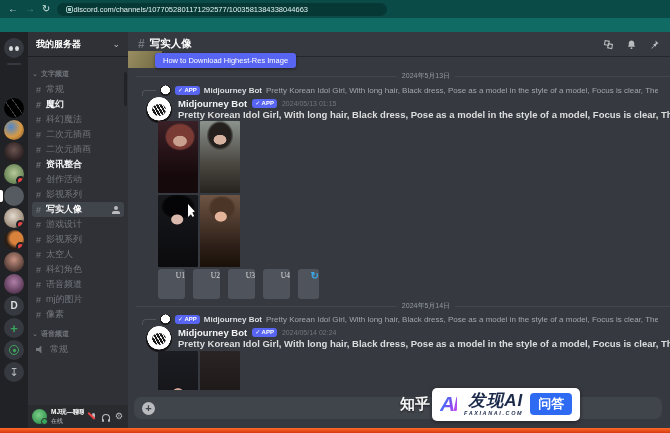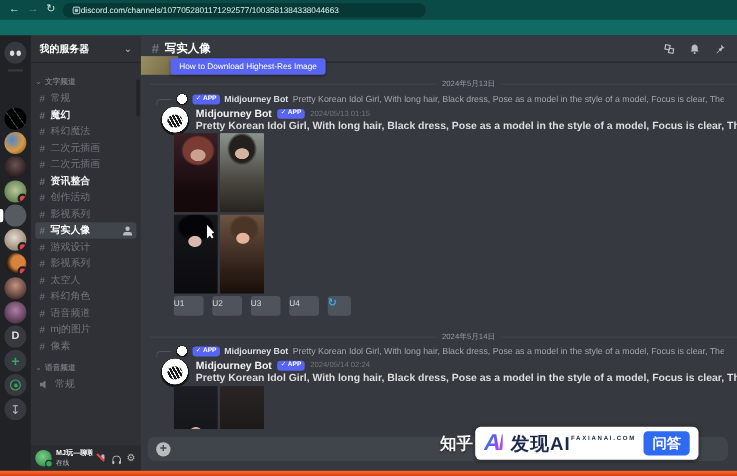--- a/index.html
+++ b/index.html
@@ -163,42 +163,42 @@
   .p5 { background:radial-gradient(11px 9px at 50% 58%,#d3a899 0 46%,rgba(0,0,0,0) 54%),
         linear-gradient(180deg,#1c1d22,#101014); }
   .p6 { background:radial-gradient(11px 9px at 45% 62%,#d8b2a4 0 46%,rgba(0,0,0,0) 54%),
         linear-gradient(180deg,#2a2524,#141010); }
 
   .cursor-arrow { position:absolute; left:60px; top:84px; width:9px; height:13px; background:#fff;
     clip-path:polygon(0 0,0 100%,32% 78%,52% 100%,68% 92%,48% 66%,75% 58%); z-index:3;
     filter:drop-shadow(0 0 1px #000); }
 
   .btn-row { position:absolute; left:30px; display:flex; gap:8px; }
-  .mj-btn { width:27px; height:18px; background:#4f545c; border-radius:3px; color:#dcddde;
-    font-size:7.5px; text-align:left; line-height:14px; }
+  .mj-btn { width:27px; height:30px; background:#4f545c; border-radius:3px; color:#dcddde;
+    font-size:7.5px; text-align:right; line-height:14px;font-family:Liberation Serif, serif; }
   .mj-btn.rerun { width:21px; color:#3aa8e8; font-size:10px; font-weight:bold; }
 
   .input-bar { position:absolute; left:0; bottom:0; width:542px; height:38px; background:#36393f; z-index:8; }
   .input-box { position:absolute; left:6px; right:8px; top:7px; height:22px; background:#40444b;
     border-radius:7px; display:flex; align-items:center; gap:7px; padding:0 8px; }
   .input-plus { width:13px; height:13px; border-radius:50%; background:#b9bbbe; color:#40444b;
     font-size:11px; font-weight:bold; text-align:center; line-height:12px; flex:none; }
   .msg-input { flex:1; background:transparent; border:none; outline:none; color:#dcddde; font-size:8.5px;
     font-family:inherit; }
   .msg-input::placeholder { color:#72767d; }
 
   
   .watermark { position:absolute; left:400px; top:388px; z-index:50; display:flex; align-items:center; }
   .wm-prefix { color:#f5f5f5; font-size:15px; font-weight:bold; margin-right:2px; text-shadow:0 1px 2px rgba(0,0,0,.6); }
   .wm-box { display:flex; align-items:center; background:#fff; border-radius:5px; padding:4px 8px; gap:7px;
     box-shadow:0 1px 4px rgba(0,0,0,.45); }
   .wm-logo { font-size:21px; font-weight:900; font-style:italic; letter-spacing:-2px;
     background:linear-gradient(115deg,#2f7cf6 20%,#7a4ff0 55%,#c04cf0 90%);
     -webkit-background-clip:text; background-clip:text; color:transparent; line-height:22px; }
-  .wm-brand-wrap { display:flex; flex-direction:row; align-items:flex-start; line-height:1; }
+  .wm-brand-wrap { display:flex; flex-direction:column; align-items:flex-end; line-height:1;font-style:italic; }
   .wm-brand { color:#1b2a4a; font-size:17px; font-weight:900; letter-spacing:1px; }
   .wm-domain { color:#1b2a4a; font-size:5.5px; font-weight:bold; letter-spacing:1.6px; margin-top:2px; }
   .wm-tag { background:#2e6bf2; color:#fff; font-size:13px; font-weight:bold; border-radius:4px;
     padding:4px 8px; line-height:14px; }
   .orange-bar { position:absolute; left:0; bottom:0; width:670px; height:5px;
     background:linear-gradient(180deg,#ff6a2a,#d63a0e); z-index:60; }
 </style>
 </head>
 <body>
 

